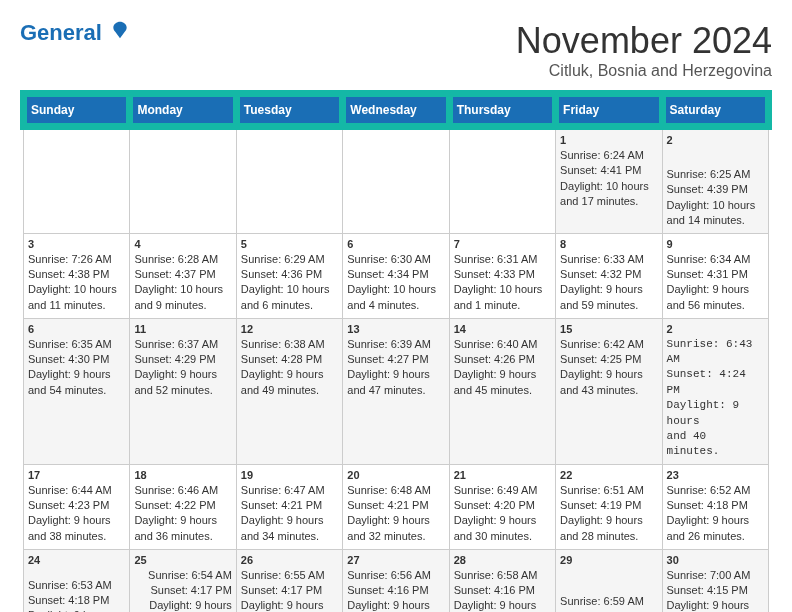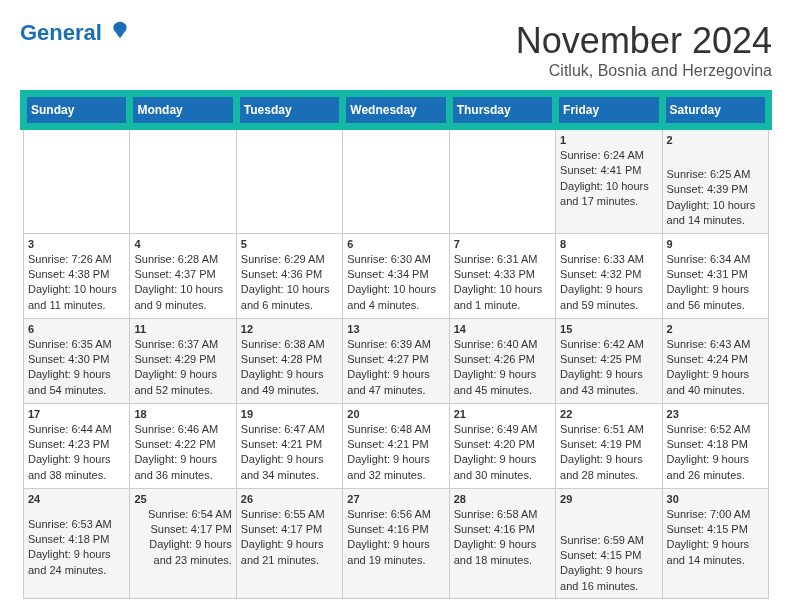--- a/index.html
+++ b/index.html
@@ -235,21 +235,21 @@
         </td>
         <td>
           <span class="day-number">15</span>
           <div class="day-info" style="white-space: pre-line;">Sunrise: 6:42 AM
 Sunset: 4:25 PM
 Daylight: 9 hours
 and 43 minutes.</div>
         </td>
         <td>
           <span class="day-number">2</span>
-          <div class="day-info" style="white-space: pre-line;">Sunrise: 6:43 AM
+          <div class="day-info" style="white-space: pre-line; font-family: Liberation Mono, monospace;">Sunrise: 6:43 AM
 Sunset: 4:24 PM
 Daylight: 9 hours
 and 40 minutes.</div>
         </td>
       </tr>
       <tr>
         <td>
           <span class="day-number">17</span>
           <div class="day-info" style="white-space: pre-line;">Sunrise: 6:44 AM
 Sunset: 4:23 PM

